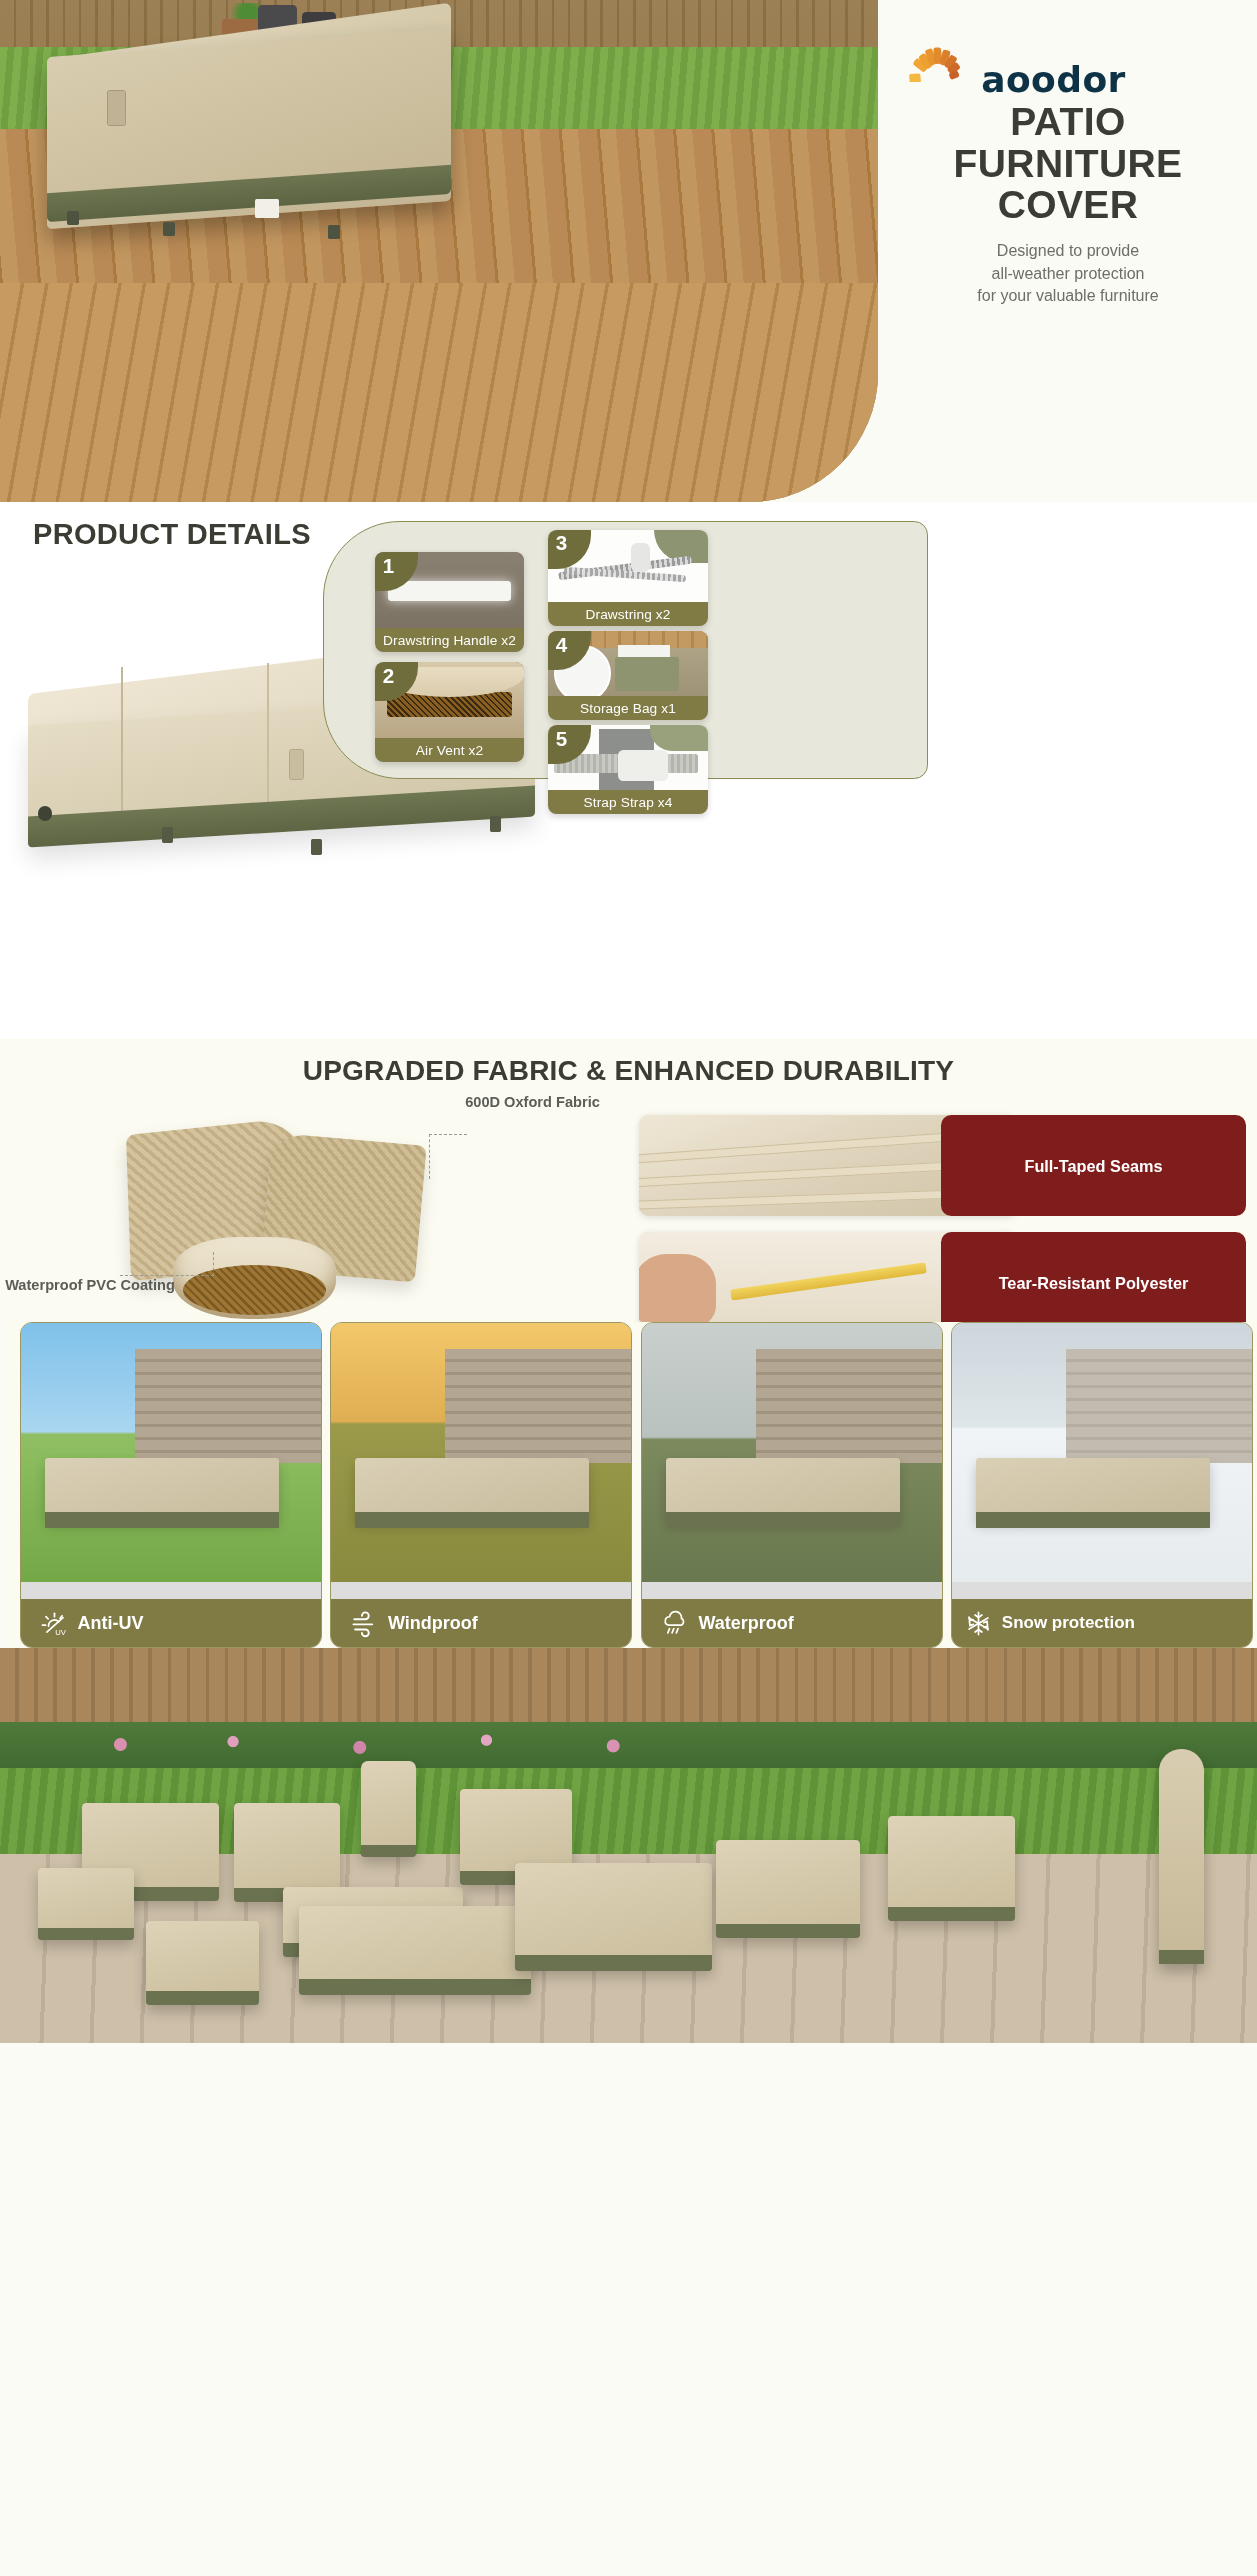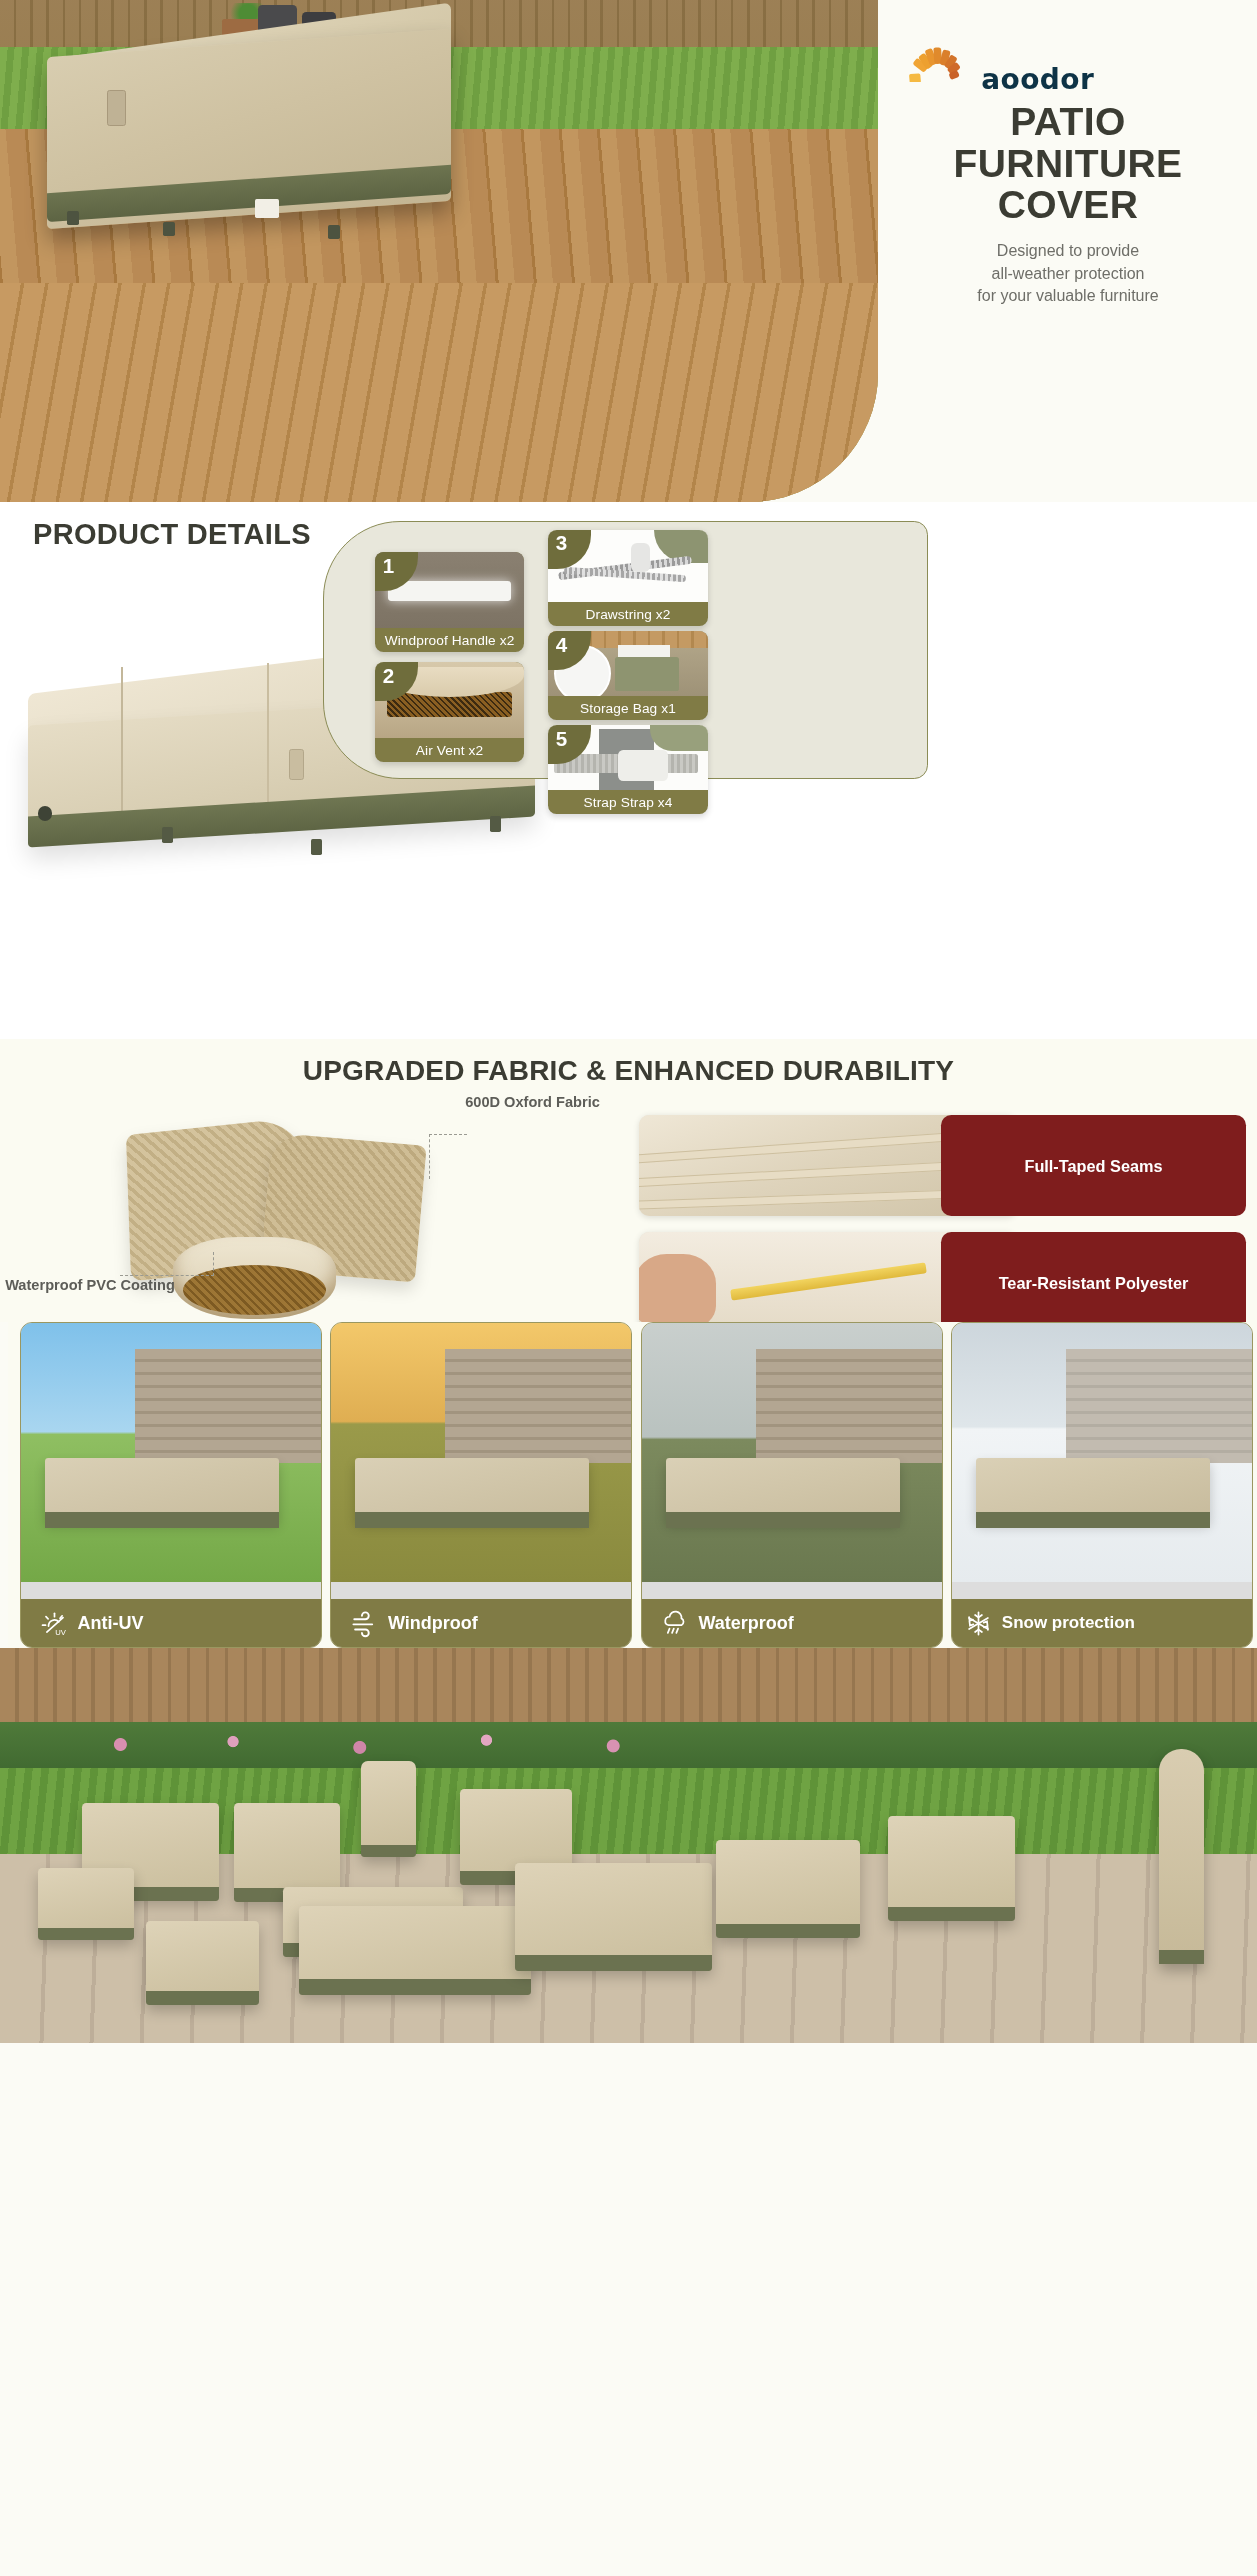--- a/index.html
+++ b/index.html
@@ -69,21 +69,21 @@
   .hp-foot { position:absolute; width:12px; height:13.7px; background:#4d5340; border-radius:1.7px; }
   .hp-label {
     position:absolute; left:255px; top:199px; width:24px; height:19px;
     background:#f2efe6; border-radius:1.7px;
   }
 
   .hero-right { position:absolute; left:878px; top:0; width:380px; height:502px; }
   .logo-row { position:absolute; left:0; top:39px; width:380px; height:48px;
     display:flex; align-items:center; justify-content:flex-start; padding-left:29px; }
   .logo-mark { width:64px; height:38px; position:relative; margin-right:10.3px; }
-  .logo-text { font-size:28px; font-weight:700; color:#0e3346; letter-spacing:0.4px;
+  .logo-text { font-size:36px; font-weight:700; color:#0e3346; letter-spacing:0.4px;
     font-family:"DejaVu Sans", sans-serif;margin-top:32px; }
   .hero-title {
     position:absolute; left:0; top:101px; width:380px;
     text-align:center; padding:0 19px;
     font-size:39px; line-height:1.07; font-weight:700; color:#3b3c33;
     letter-spacing:0.4px;
   }
   .hero-sub {
     position:absolute; left:0; top:240px; width:380px;
     text-align:center; padding:0 24px;
@@ -387,21 +387,21 @@
     <div class="callout-panel"></div>
 
     <div class="panel-wrap">
 
       <div class="card" style="left:52px;top:31px;width:149px;height:100px;">
         <div class="card-img" style="height:76px;">
           <div class="art-handle"></div>
           <div class="art-handle-strip"></div>
           <div class="card-badge">1</div>
         </div>
-        <div class="card-cap">Windproof Handle x2</div>
+        <div class="card-cap">Drawstring Handle x2</div>
       </div>
 
       <div class="card" style="left:52px;top:141px;width:149px;height:100px;">
         <div class="card-img" style="height:76px;">
           <div class="art-vent"></div>
           <div class="art-vent-mesh"></div>
           <div class="art-vent-flap"></div>
           <div class="card-badge">2</div>
         </div>
         <div class="card-cap">Air Vent x2</div>

